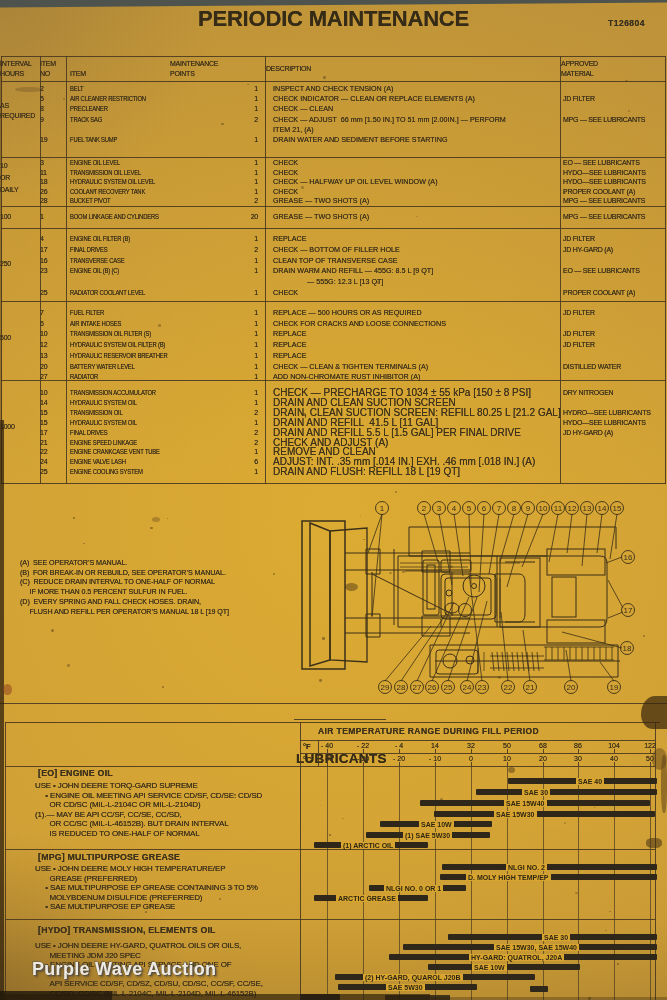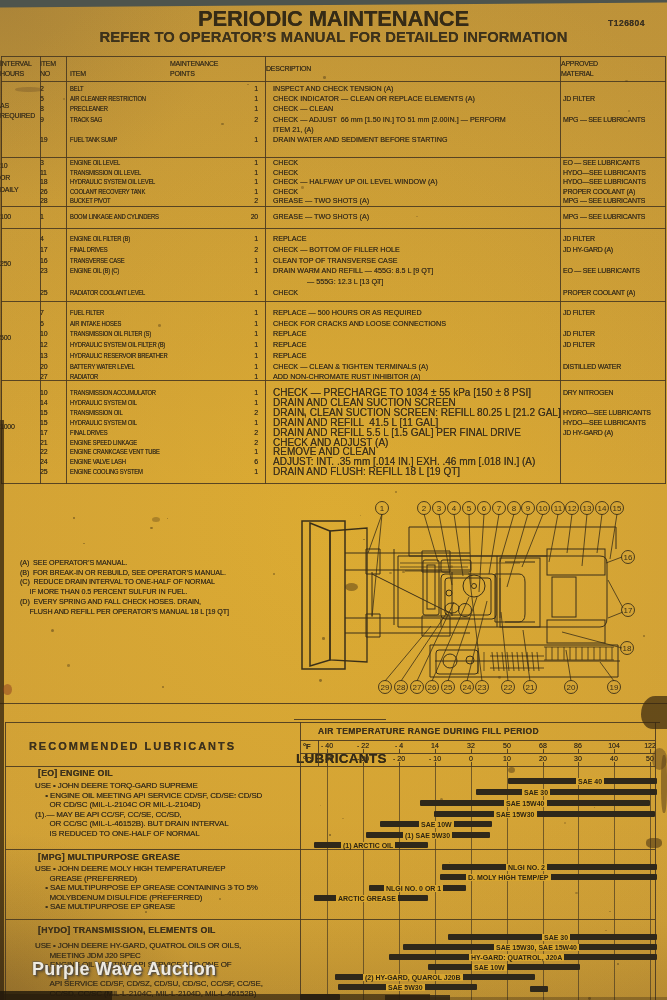--- a/index.html
+++ b/index.html
@@ -26,21 +26,20 @@
   linear-gradient(180deg, rgba(120,95,62,0.20) 0%, rgba(120,95,62,0.09) 30%, rgba(120,95,62,0) 48%),
   linear-gradient(0deg, rgba(95,66,28,0.22) 0%, rgba(95,66,28,0.05) 8%, rgba(95,66,28,0) 18%),
   radial-gradient(55% 35% at 0% 0%, rgba(115,88,48,0.26), rgba(115,88,48,0) 60%),
   radial-gradient(48% 28% at 0% 100%, rgba(80,55,25,0.38), rgba(80,55,25,0) 60%);"></div>
 
 <div class="abs" id="topband" style="left:0;top:0;width:667px;height:9px;
  background:#4e544d;clip-path:polygon(0 0,667px 0,667px 2.5px,0 7.5px);"></div>
 
 <div class="txt" style="left:0;top:6px;width:667px;text-align:center;font-size:22px;font-weight:bold;color:#352b16;letter-spacing:-0.2px;">PERIODIC MAINTENANCE</div>
 
-<div class="txt" style="left:0;top:29px;width:667px;text-align:center;font-size:14.8px;font-weight:bold;color:#3d321b;letter-spacing:0.1px;">REFER TO OPERATOR’S MANUAL FOR DETAILED INFORMATION</div>
 
 <div class="txt" style="left:608px;top:18px;font-size:8.5px;font-weight:bold;color:#3b3120;letter-spacing:0.5px;">T126804</div>
 
 <div class="ln" style="left:1px;top:56px;width:665px;height:1px;"></div>
 
 <div class="ln" style="left:1px;top:81px;width:665px;height:1px;"></div>
 
 <div class="ln" style="left:1px;top:157px;width:665px;height:1px;"></div>
 
 <div class="ln" style="left:1px;top:206px;width:665px;height:1px;"></div>
@@ -464,21 +463,20 @@
 <div class="ln" style="left:300px;top:740px;width:355px;height:1px;"></div>
 
 <div class="ln" style="left:300px;top:753px;width:355px;height:1px;"></div>
 
 <div class="ln" style="left:5px;top:766px;width:650px;height:1px;"></div>
 
 <div class="ln" style="left:5px;top:849px;width:650px;height:1px;"></div>
 
 <div class="ln" style="left:5px;top:919px;width:650px;height:1px;"></div>
 
-<div class="txt ctr" style="left:0px;top:740px;width:265px;text-align:center;font-size:11px;font-weight:bold;letter-spacing:2px;">RECOMMENDED LUBRICANTS</div>
 
 <div class="txt ctr" style="left:318px;top:726px;width:337px;font-size:8.5px;font-weight:bold;letter-spacing:0.4px;">AIR TEMPERATURE RANGE DURING FILL PERIOD</div>
 
 <div class="txt" style="left:303px;top:742px;font-size:7.5px;font-weight:bold;">°F</div>
 
 <div class="txt" style="left:303px;top:755px;font-size:7.5px;font-weight:bold;">°C</div>
 
 <div>
       <div class="txt" style="left:313px;top:742px;width:28px;text-align:center;font-size:7px;">- 40</div>
 <div class="ln" style="left:327px;top:749px;width:1px;height:4px;"></div>

